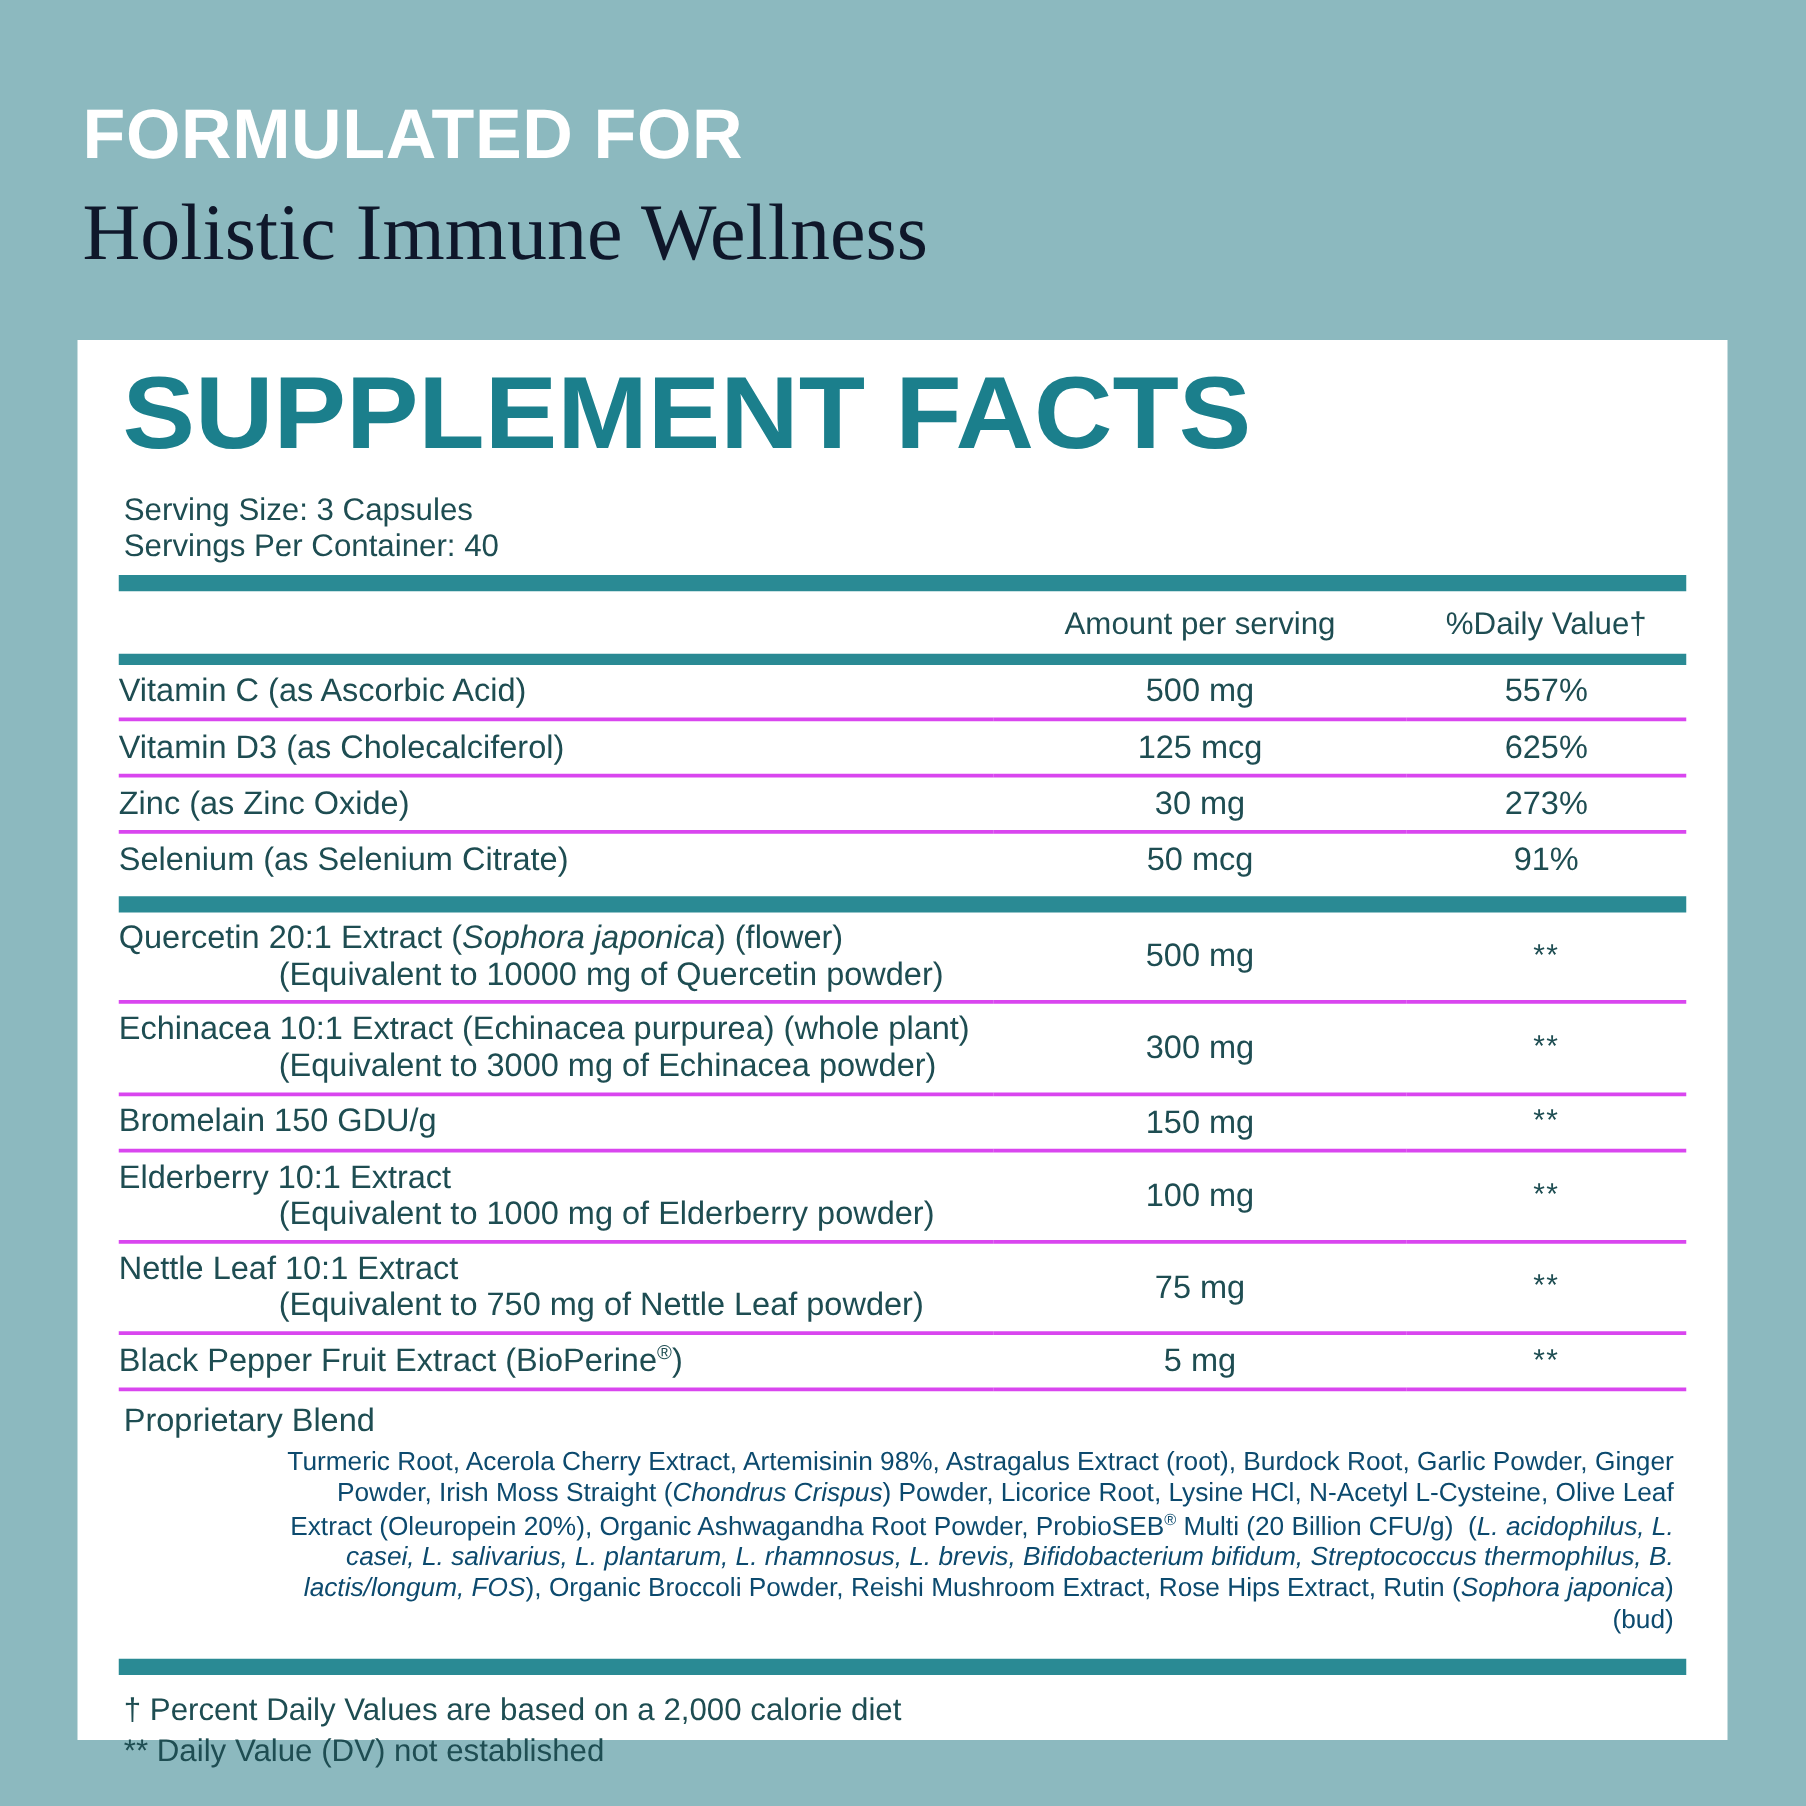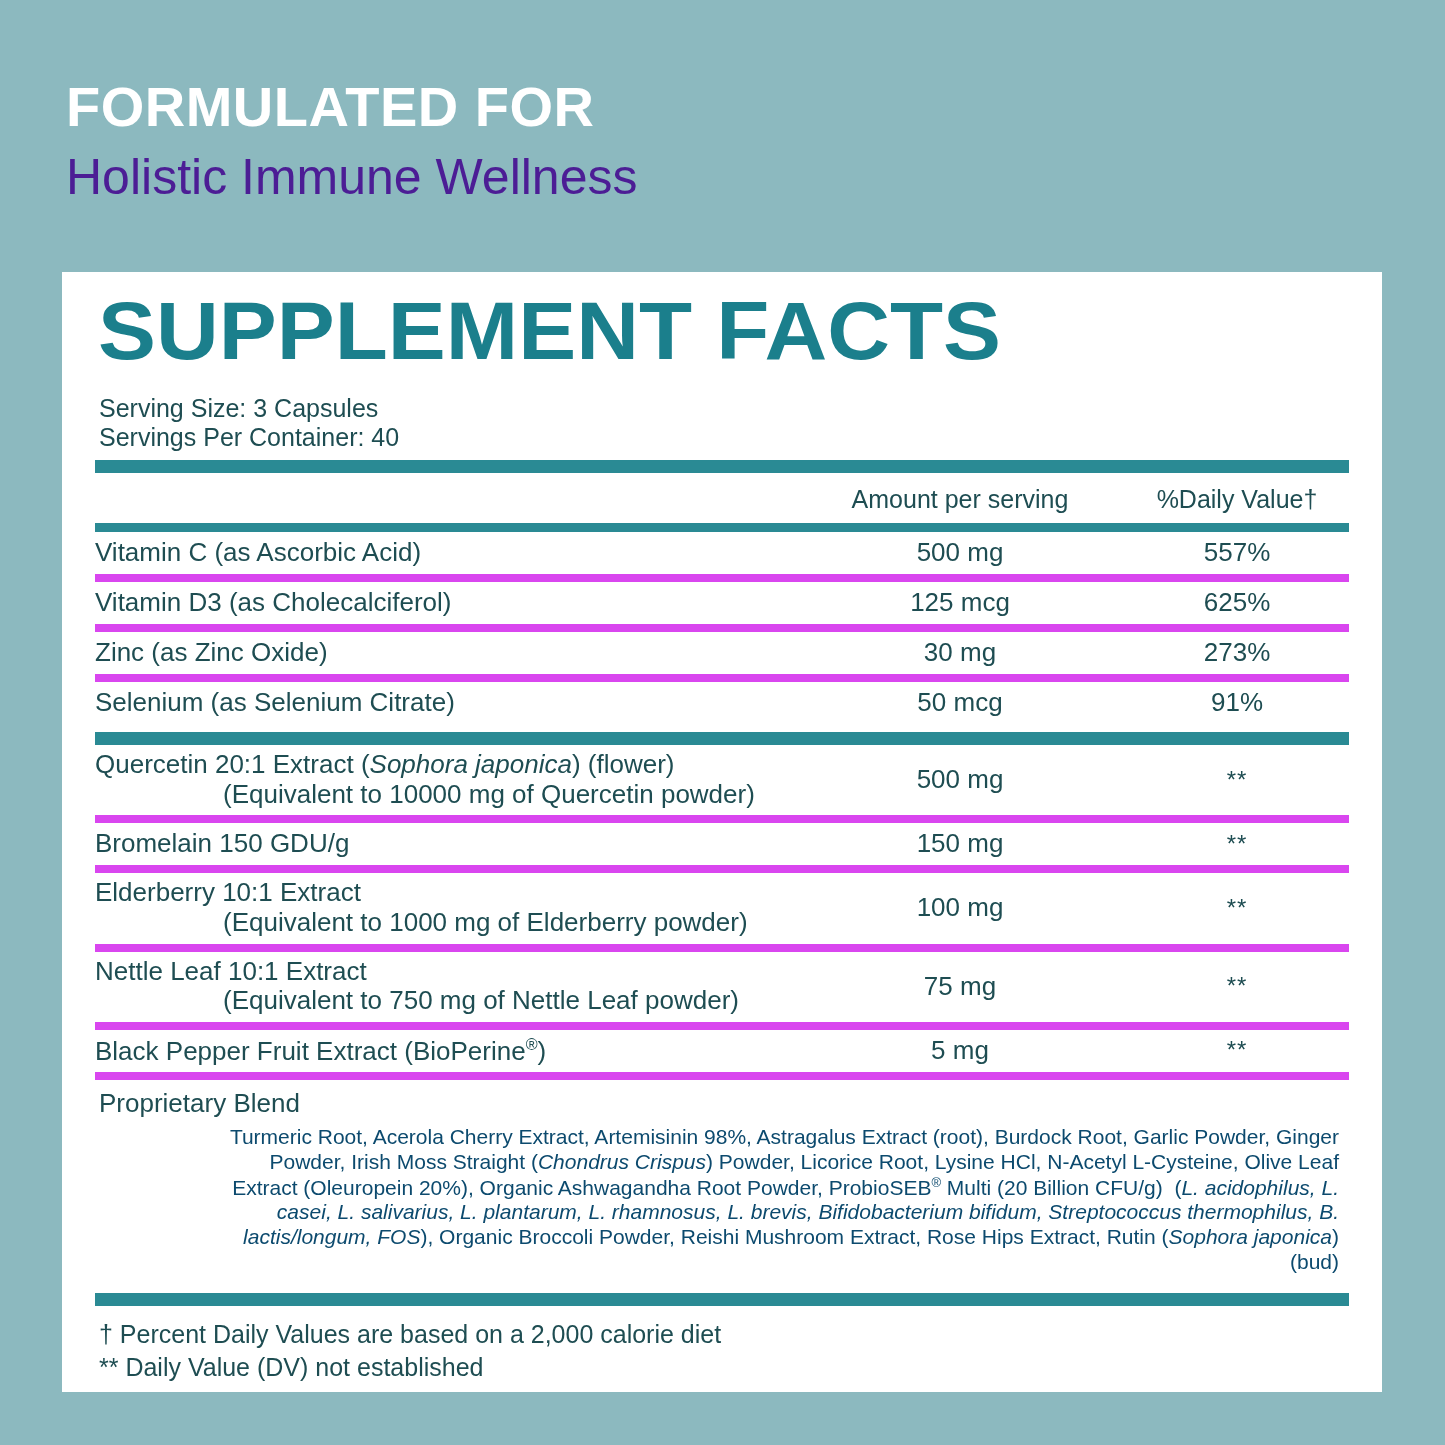--- a/index.html
+++ b/index.html
@@ -28,26 +28,27 @@
   }
   .header-line1 {
     color: #ffffff;
     font-size: 56px;
     font-weight: bold;
     letter-spacing: 0.5px;
     line-height: 1.05;
     white-space: nowrap;
   }
   .header-line2 {
-    color: #4c1d95;
-    font-size: 50px;
+    color: #0f172a;
+    font-size: 64px;
     font-weight: normal;
     line-height: 1.15;
     margin-top: 12px;
     white-space: nowrap;
+    font-family: Liberation Serif, serif;
   }
   
   .panel {
     position: absolute;
     left: 62px;
     top: 262px;
     width: 1320px;
     height: 1120px;
     background: #ffffff;
     margin-top: 10px;
@@ -103,21 +104,21 @@
 
   table.facts {
     width: 100%;
     border-collapse: collapse;
     color: #1e4d52;
     font-size: 26px;
   }
   table.facts td {
     padding: 5px 0 6px 0;
     vertical-align: middle;
-    border-bottom: 8px solid #d946ef;
+    border-bottom: 3px solid #d946ef;
   }
   table.facts tr.no-rule td { border-bottom: none; }
   td.name { width: 700px; padding-left: 4px; line-height: 1.14; }
   td.amt  { width: 330px; text-align: center; white-space: nowrap; }
   td.dv   { text-align: center; white-space: nowrap; }
   .sub {
     display: block;
     padding-left: 128px;
     line-height: 1.14;
   }
@@ -210,20 +211,28 @@
           <tr>
             <td class="name">
               <span>Quercetin 20:1 Extract (</span><i>Sophora japonica</i><span>) (flower)</span>
               <span class="sub">(Equivalent to 10000 mg of Quercetin powder)</span>
             </td>
             <td class="amt">500 mg</td>
             <td class="dv stars">**</td>
           </tr>
           <tr>
             <td class="name">
+              <span>Echinacea 10:1 Extract (Echinacea purpurea) (whole plant)</span>
+              <span class="sub">(Equivalent to 3000 mg of Echinacea powder)</span>
+            </td>
+            <td class="amt">300 mg</td>
+            <td class="dv stars">**</td>
+          </tr>
+          <tr>
+            <td class="name">
               <span>Bromelain 150 GDU/g</span>
             </td>
             <td class="amt">150 mg</td>
             <td class="dv stars">**</td>
           </tr>
           <tr>
             <td class="name">
               <span>Elderberry 10:1 Extract</span>
               <span class="sub">(Equivalent to 1000 mg of Elderberry powder)</span>
             </td>

